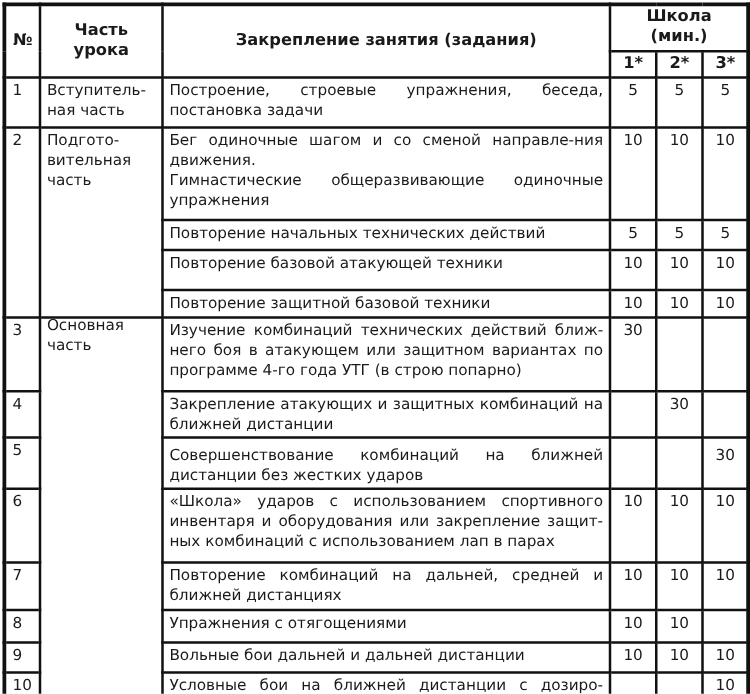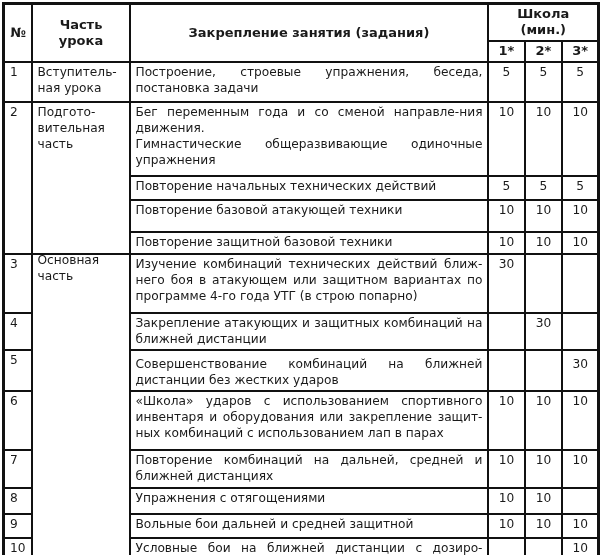--- a/index.html
+++ b/index.html
@@ -43,32 +43,32 @@
     <tr style="height:21px">
       <th>1*</th>
       <th>2*</th>
       <th>3*</th>
     </tr>
   </thead>
   <tbody>
 
     <tr style="height:40px">
       <td class="num">1</td>
-      <td>Вступитель-ная урока</td>
+      <td>Вступитель-ная часть</td>
       <td class="content">Построение, строевые упражнения, беседа, постановка задачи</td>
       <td class="t">5</td>
       <td class="t">5</td>
       <td class="t">5</td>
     </tr>
 
     <tr style="height:74px">
       <td class="num part-middle" rowspan="4">2</td>
       <td class="part-middle" rowspan="4">Подгото-вительная часть</td>
       <td class="content">
-        <span class="line">Бег переменным года и со сменой направле-ния движения.</span>
+        <span class="line">Бег одиночные шагом и со сменой направле-ния движения.</span>
         <span class="line">Гимнастические общеразвивающие одиночные упражнения</span>
       </td>
       <td class="t">10</td>
       <td class="t">10</td>
       <td class="t">10</td>
     </tr>
     <tr style="height:24px">
       <td class="content">Повторение начальных технических действий</td>
       <td class="t">5</td>
       <td class="t">5</td>
@@ -133,21 +133,21 @@
     <tr style="height:26px">
       <td class="num">8</td>
       <td class="content">Упражнения с отягощениями</td>
       <td class="t">10</td>
       <td class="t">10</td>
       <td class="t"></td>
     </tr>
 
     <tr style="height:24px">
       <td class="num">9</td>
-      <td class="content">Вольные бои дальней и средней защитной</td>
+      <td class="content">Вольные бои дальней и дальней дистанции</td>
       <td class="t">10</td>
       <td class="t">10</td>
       <td class="t">10</td>
     </tr>
 
     <tr style="height:40px">
       <td class="num">10</td>
       <td class="content">Условные бои на ближней дистанции с дозиро-ванием ударов</td>
       <td class="t"></td>
       <td class="t"></td>

